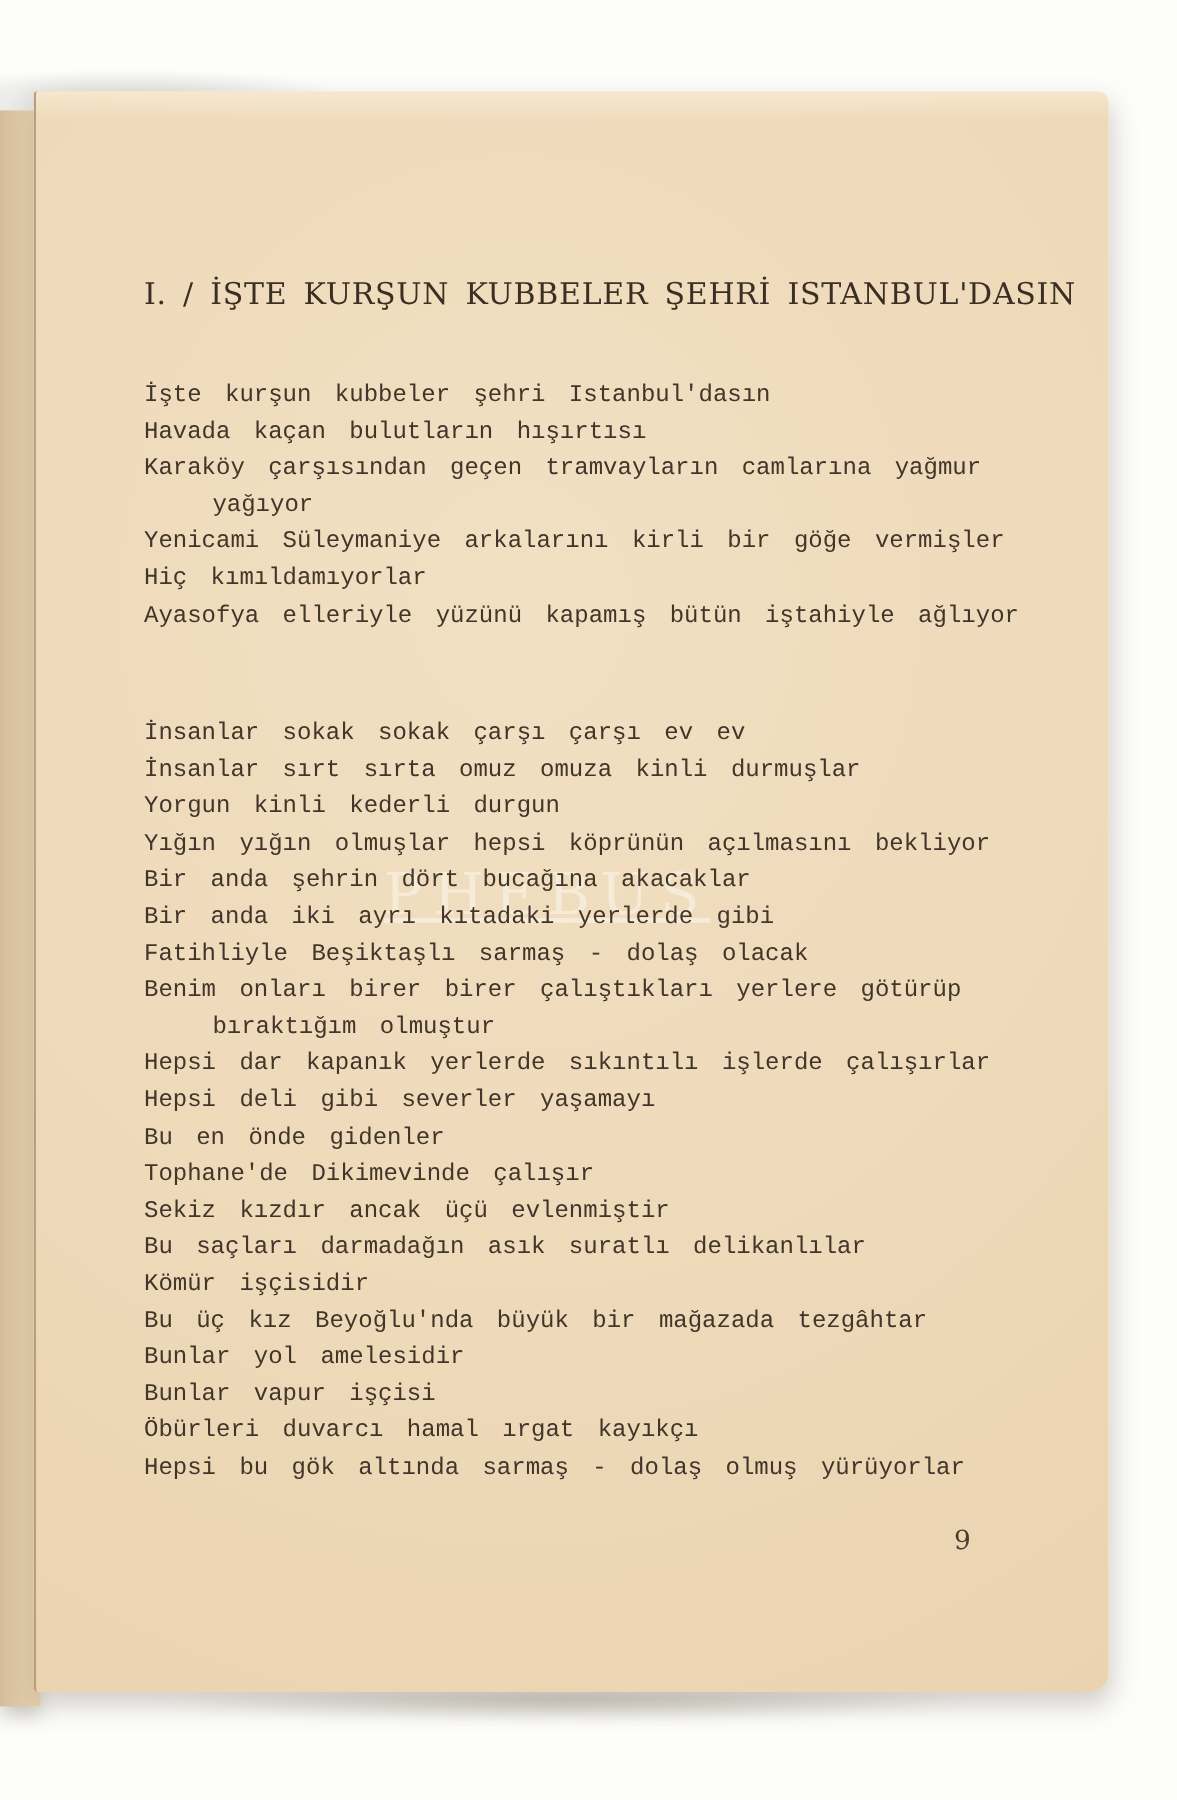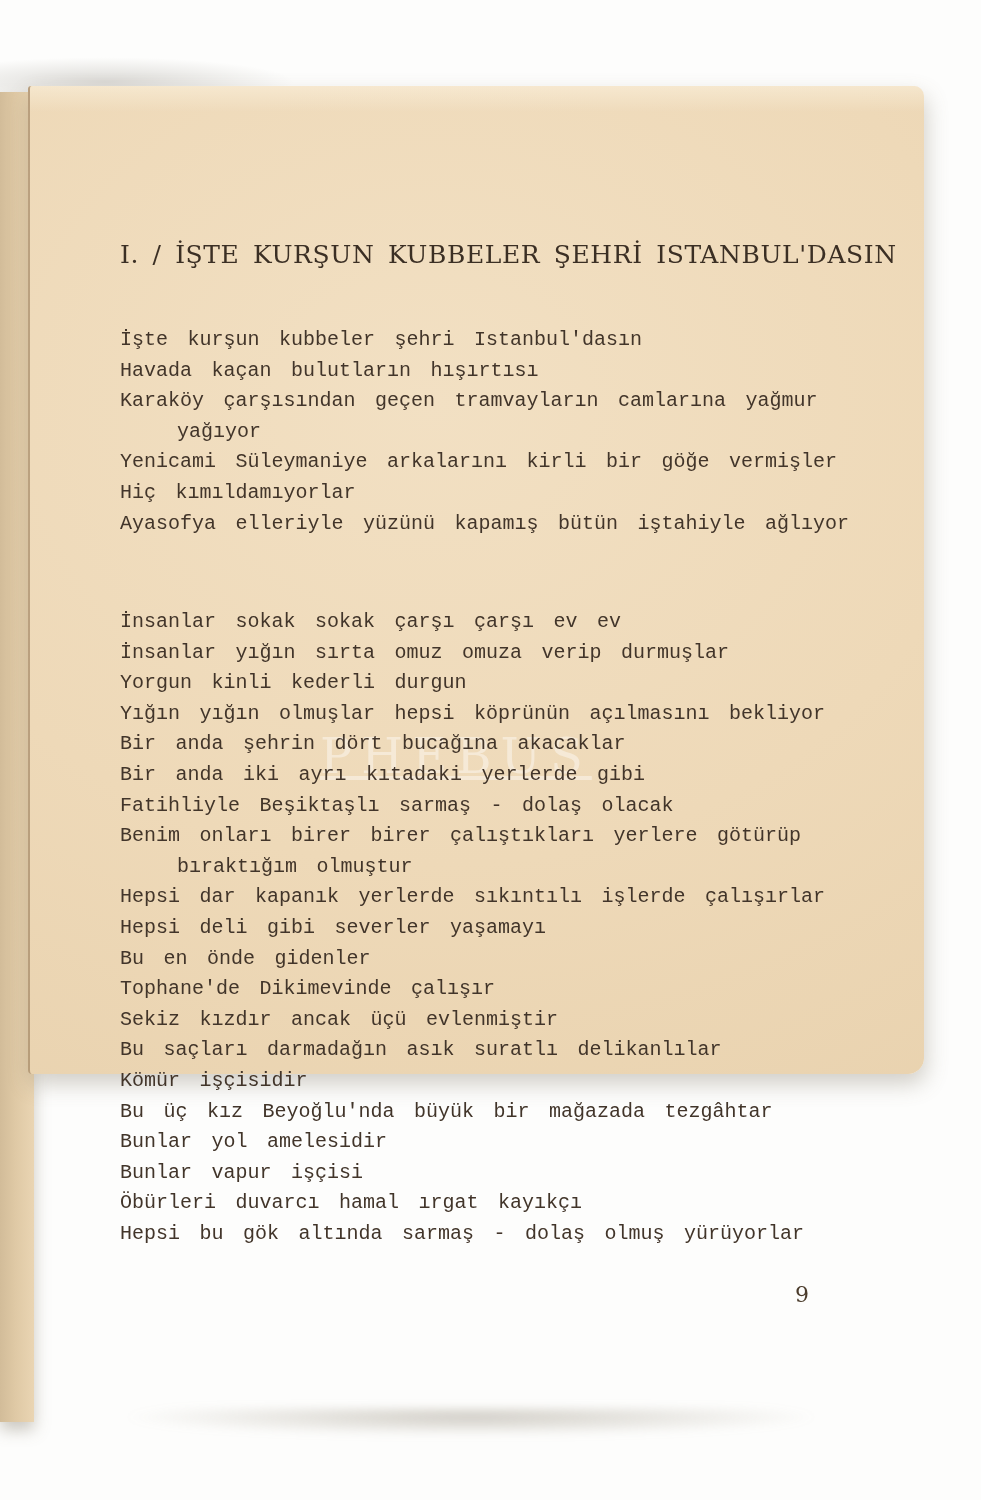--- a/index.html
+++ b/index.html
@@ -21,21 +21,21 @@
     pointer-events:none;
   }
   
   .book-spine{
     position:absolute;left:0;top:92px;width:34px;height:1330px;
     background:linear-gradient(90deg,#d2bc99 0%,#dfc9a5 45%,#ead5b3 100%);
     box-shadow:0 8px 16px rgba(110,100,80,.35);
   }
   
   .page{
-    position:absolute;left:28px;top:86px;width:894px;height:988px;
+    position:absolute;left:28px;top:76px;width:894px;height:1334px;
     background:
       radial-gradient(ellipse 120% 90% at 45% 32%, #f2e0c3 0%, #eed9b8 52%, #e8d1ad 100%);
     border-radius:3px 10px 16px 4px;
     border-left:2px solid rgba(122,92,58,.45);
     box-shadow:2px 10px 22px rgba(110,100,80,.30);
   }
   
   .page::before{
     content:"";position:absolute;left:0;top:0;right:0;height:26px;
     background:linear-gradient(180deg,rgba(255,248,232,.45),rgba(255,248,232,0));
@@ -84,21 +84,21 @@
       <div class="poem-line indent">yağıyor</div>
       <div class="poem-line">Yenicami Süleymaniye arkalarını kirli bir göğe vermişler</div>
       <div class="poem-line">Hiç kımıldamıyorlar</div>
       <div class="poem-line">Ayasofya elleriyle yüzünü kapamış bütün iştahiyle ağlıyor</div>
     </div>
 
   <div class="watermark">PHEBUS</div>
 
   <div class="stanza" id="stanza-1">
       <div class="poem-line">İnsanlar sokak sokak çarşı çarşı ev ev</div>
-      <div class="poem-line">İnsanlar yığın sırta omuz omuza verip durmuşlar</div>
+      <div class="poem-line">İnsanlar sırt sırta omuz omuza kinli durmuşlar</div>
       <div class="poem-line">Yorgun kinli kederli durgun</div>
       <div class="poem-line">Yığın yığın olmuşlar hepsi köprünün açılmasını bekliyor</div>
       <div class="poem-line">Bir anda şehrin dört bucağına akacaklar</div>
       <div class="poem-line">Bir anda iki ayrı kıtadaki yerlerde gibi</div>
       <div class="poem-line">Fatihliyle Beşiktaşlı sarmaş - dolaş olacak</div>
       <div class="poem-line">Benim onları birer birer çalıştıkları yerlere götürüp</div>
       <div class="poem-line indent">bıraktığım olmuştur</div>
       <div class="poem-line">Hepsi dar kapanık yerlerde sıkıntılı işlerde çalışırlar</div>
       <div class="poem-line">Hepsi deli gibi severler yaşamayı</div>
       <div class="poem-line">Bu en önde gidenler</div>

